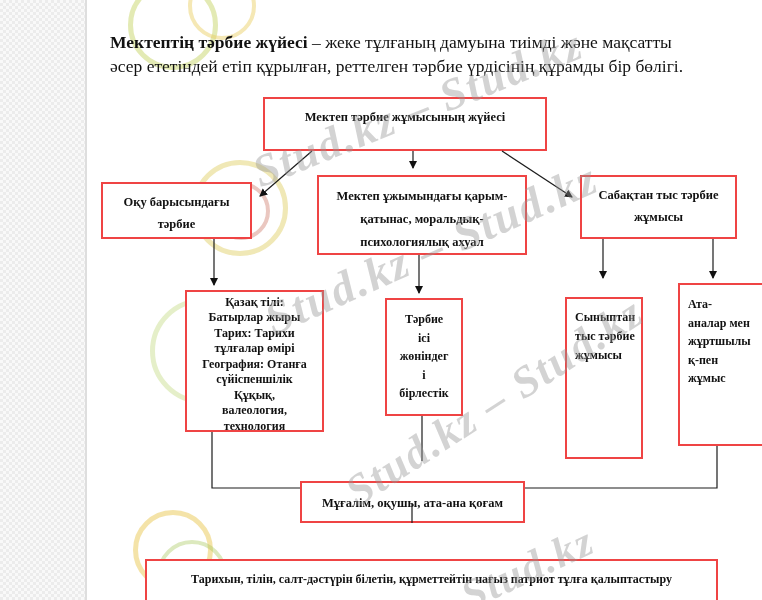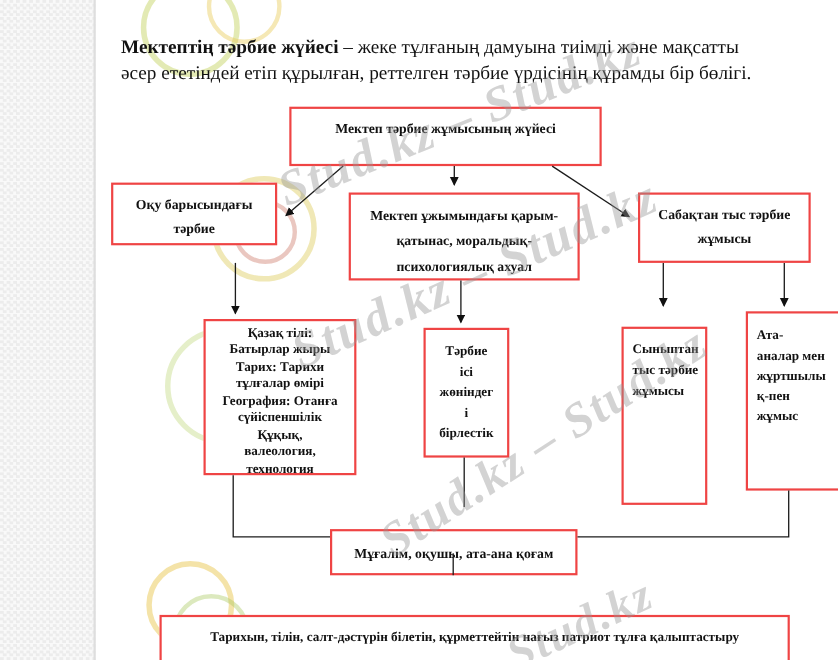--- a/index.html
+++ b/index.html
@@ -18,21 +18,21 @@
   #ring3 {left:150px;top:298px;width:96px;height:96px;border:5px solid rgba(190,214,120,.4);}
   #ring4 {left:133px;top:510px;width:70px;height:70px;border:5px solid rgba(233,200,82,.5);}
   #ring4b{left:157px;top:540px;width:62px;height:62px;border:4px solid rgba(168,200,92,.4);}
   
   .intro{position:absolute;left:110px;top:12px;width:580px;font-size:17.5px;line-height:1.42;z-index:3;}
   .intro b{font-weight:bold;}
   
   .bx{position:absolute;box-sizing:border-box;border:2px solid #ef4444;background:#fff;
       text-align:center;font-size:12.5px;line-height:1.45;white-space:pre-line;z-index:3;font-weight:bold;}
   #b-top     {left:263px;top:97px;width:284px;height:54px;padding-top:9px;}
-  #b-left    {left:101px;top:166px;width:151px;height:57px;padding-top:8px;line-height:1.75;}
+  #b-left    {left:101px;top:182px;width:151px;height:57px;padding-top:8px;line-height:1.75;}
   #b-mid     {left:317px;top:175px;width:210px;height:80px;padding-top:8px;line-height:1.85;}
   #b-right   {left:580px;top:175px;width:157px;height:64px;padding-top:8px;line-height:1.75;}
   #b-subjects{left:185px;top:290px;width:139px;height:142px;padding-top:3px;font-size:12px;line-height:1.29;overflow:hidden;}
   #b-union   {left:385px;top:298px;width:78px;height:118px;padding-top:10px;font-size:12px;line-height:1.55;}
   #b-extra   {left:565px;top:283px;width:78px;height:162px;padding:9px 3px 0 8px;text-align:left;font-size:12px;line-height:1.6;margin-top:14px;}
   #b-parents {left:678px;top:283px;width:91px;height:163px;padding:10px 3px 0 8px;text-align:left;font-size:12px;line-height:1.55;overflow-wrap:anywhere;}
   #b-community{left:300px;top:461px;width:225px;height:42px;padding-top:11px;margin-top:20px;}
   #b-goal    {left:145px;top:523px;width:573px;height:50px;padding-top:10px;font-size:12px;white-space:nowrap;overflow:hidden;margin-top:36px;}
   
   .lines{position:absolute;left:0;top:0;z-index:4;pointer-events:none;}

